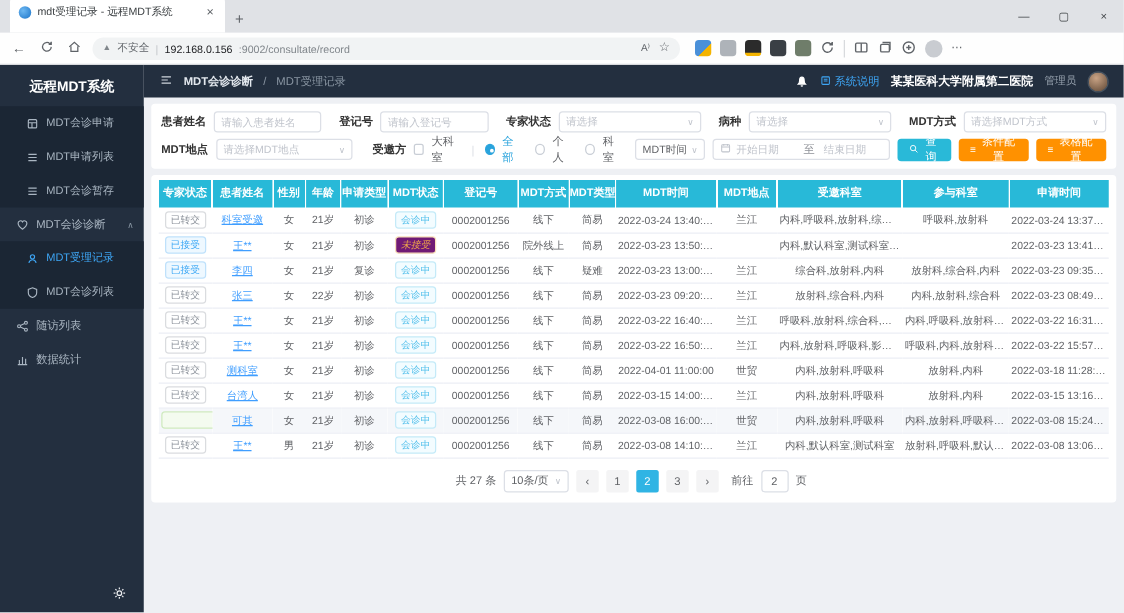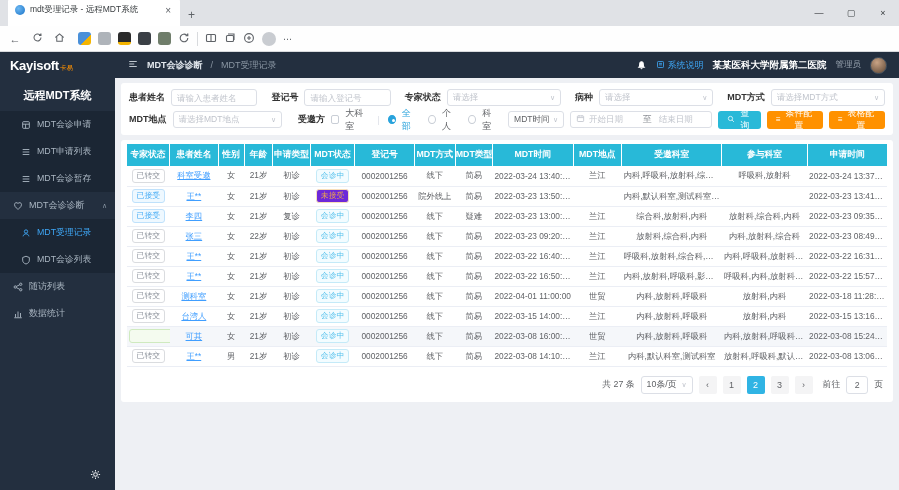--- a/index.html
+++ b/index.html
@@ -94,24 +94,24 @@
   table { width:100%; border-collapse:collapse; table-layout:fixed; }
   th { background:#28b9d8; color:#fff; font-size:8.8px; font-weight:bold; height:22px; border-right:1px solid rgba(255,255,255,.35); white-space:nowrap; overflow:hidden; }
   th:last-child { border-right:none; }
   td { height:20px; text-align:center; font-size:8.3px; color:#606266; border-bottom:1px solid #ebeef5; white-space:nowrap; overflow:hidden; text-overflow:ellipsis; padding:0 2px; }
   tr.hl td { background:#f5f7fa; }
   .badge { display:inline-block; border:1px solid; border-radius:3px; padding:1px 4px; font-size:7.8px; line-height:1.25; }
   .b-gray  { color:#8a9099; border-color:#dadcdf; background:#fff; }
   .b-blue  { color:#3da8f5; border-color:#bfe1fb; background:#eef8ff; }
   .b-green { color:#67c23a; border-color:#cfeabf; background:#f4fbef;padding-left:40px; }
   .b-cyan  { color:#56c1ec; border-color:#c4eaf8; background:#f3fcff; }
-  .b-orange{ color:#eda54a; border-color:#f8dfba; background:#6d28d9; }
+  .b-orange{ color:#eda54a; border-color:#f8dfba; background:#701a75;font-style:italic; }
   .name-link { color:#409eff; text-decoration:underline; }
 
-  .pager { display:flex; align-items:center; justify-content:flex-end; gap:6px; margin-top:9px; padding-right:4px; font-size:8.8px; color:#606266; }
+  .pager { display:flex; align-items:center; justify-content:center; gap:6px; margin-top:9px; padding-right:4px; font-size:8.8px; color:#606266; }
   .psel { width:52px; height:18px; border:1px solid #dcdfe6; border-radius:3px; display:flex; align-items:center; padding:0 5px; color:#606266; }
   .pbtn { min-width:18px; height:18px; border-radius:2px; background:#f4f4f5; color:#606266; display:flex; align-items:center; justify-content:center; font-size:9px; }
   .pbtn.active { background:#30b4e4; color:#fff; }
   .goto-input { width:22px; height:18px; border:1px solid #dcdfe6; border-radius:3px; text-align:center; display:flex; align-items:center; justify-content:center; }
 </style>
 </head>
 <body>
 
 <div class="window">
 
@@ -132,20 +132,31 @@
   <div class="addressbar">
     <span class="navico">←</span>
     <span class="navico"><svg viewBox="0 0 12 12" fill="none" stroke="currentColor" stroke-width="1.1">
           <path d="M9.8 6a3.8 3.8 0 1 1-1.2-2.8"></path>
           <path d="M9.8 1.6v2.2H7.6" fill="currentColor"></path>
         </svg></span>
     <span class="navico"><svg viewBox="0 0 12 12" fill="none" stroke="currentColor" stroke-width="1.1">
           <path d="M1.5 6 6 2l4.5 4"></path>
           <path d="M3 5.5V10h6V5.5"></path>
         </svg></span>
+    <div class="urlpill">
+      <span class="warn">▲</span>
+      <span class="sec-label">不安全</span>
+      <span class="pill-div">|</span>
+      <span class="url-host">192.168.0.156</span>
+        <span class="url-path">:9002/consultate/record</span>
+      <span class="pill-right">
+        <span style="font-size:8px;">A⁾</span>
+        <span style="font-size:10px;">☆</span>
+      </span>
+    </div>
     <div class="extrow">
       <span class="ext" style="background:linear-gradient(135deg,#4a90d9 60%,#f4b400 60%);"></span>
       <span class="ext" style="background:#aeb3b9;"></span>
       <span class="ext" style="background:#2b2b2b; border-bottom:3px solid #f4b400;"></span>
       <span class="ext" style="background:#3a3f45;"></span>
       <span class="ext" style="background:#6f7d6a;"></span>
       <span class="extg"><svg viewBox="0 0 12 12" fill="none" stroke="currentColor" stroke-width="1.1">
             <path d="M9.8 6a3.8 3.8 0 1 1-1.2-2.8"></path>
             <path d="M9.8 1.6v2.2H7.6" fill="currentColor"></path>
           </svg></span>
@@ -163,24 +174,20 @@
             <path d="M4 6h4M6 4v4"></path>
           </svg></span>
       <span class="profile-dot"></span>
       <span class="extg">⋯</span>
     </div>
   </div>
 
   <div class="app">
 
     <div class="sidebar">
-      <div class="logo-row">
-        <span class="logo-main">Kayisoft</span>
-        <span class="logo-suffix">卡易</span>
-      </div>
       <div class="sys-title">远程MDT系统</div>
       <div id="menu">
           <div class="submenu">
             <div class="menu-item">
               <span class="mi-ic">
                 <svg viewBox="0 0 12 12" fill="none" stroke="currentColor" stroke-width="1.1">
                   <rect x="2" y="2" width="8" height="8" rx="1"></rect>
                   <path d="M2 5h8M5.5 5v5"></path>
                 </svg>
               </span>

